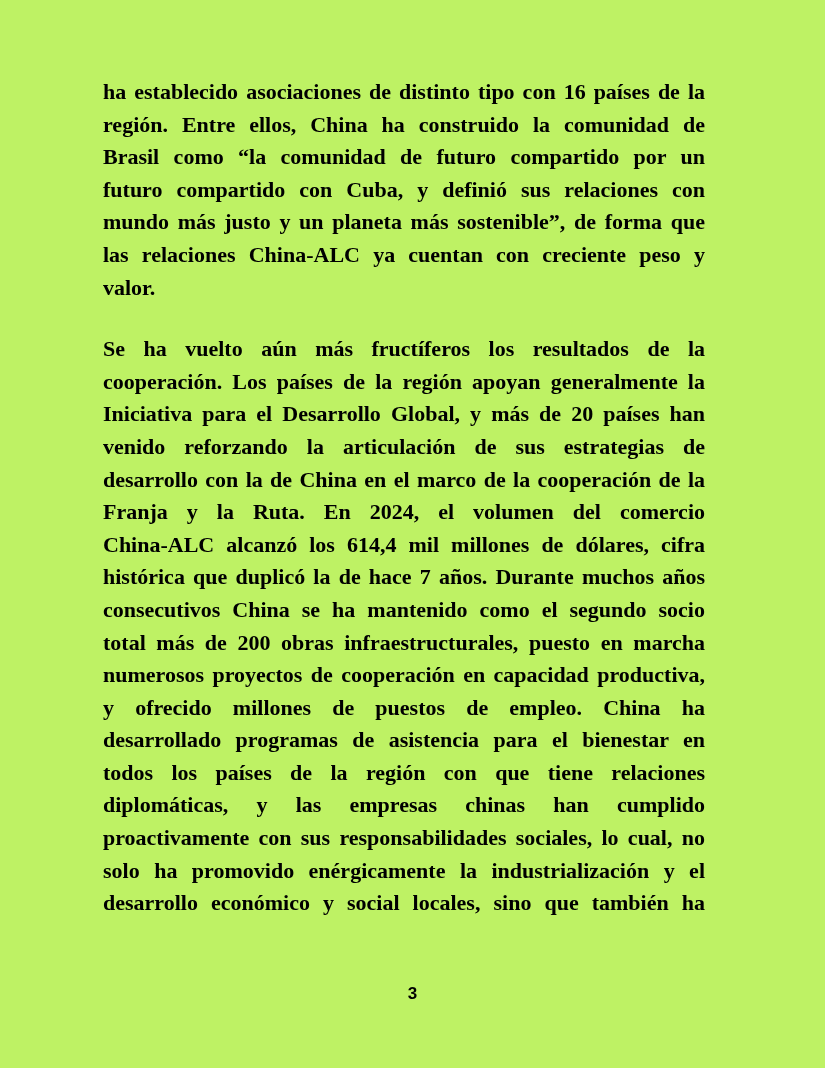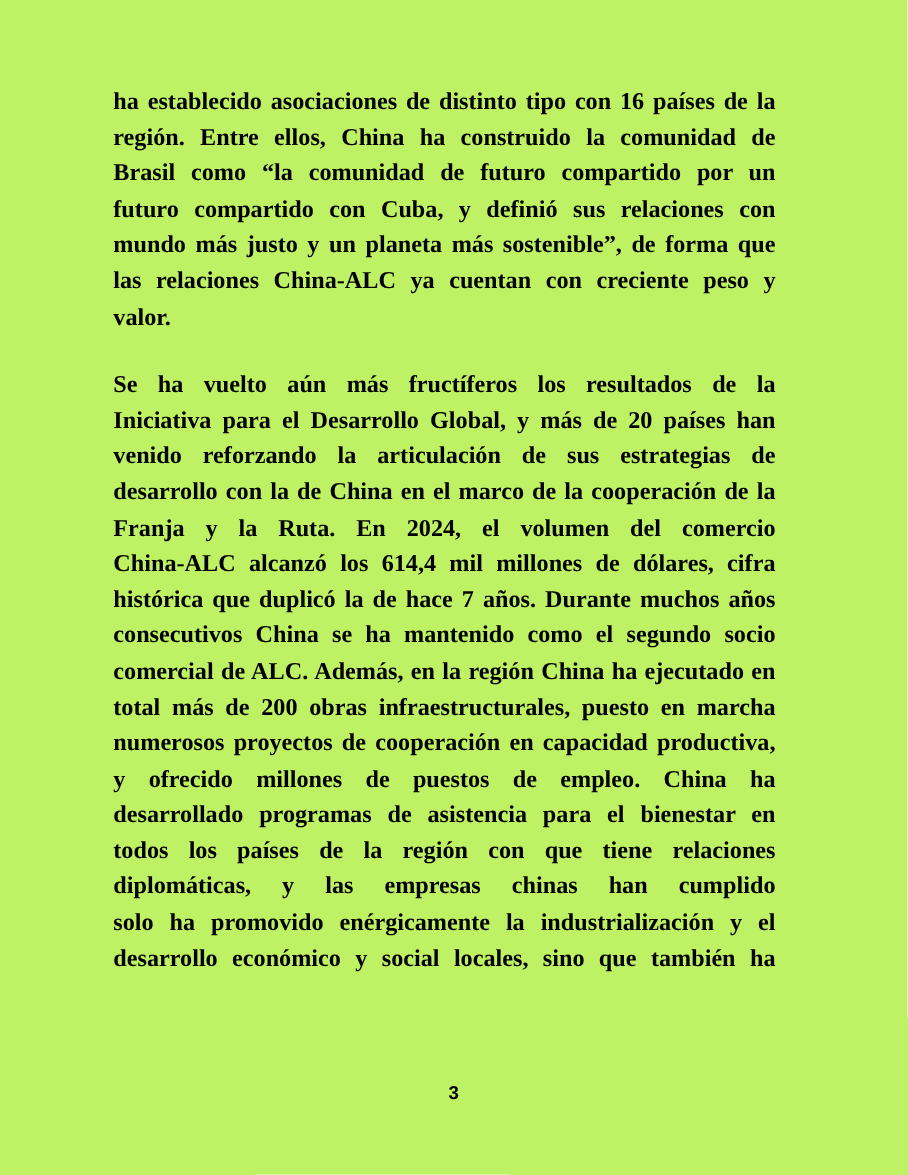--- a/index.html
+++ b/index.html
@@ -57,32 +57,33 @@
         <div class="line">ha establecido asociaciones de distinto tipo con 16 países de la</div>
         <div class="line">región. Entre ellos, China ha construido la comunidad de</div>
         <div class="line">Brasil como “la comunidad de futuro compartido por un</div>
         <div class="line">futuro compartido con Cuba, y definió sus relaciones con</div>
         <div class="line">mundo más justo y un planeta más sostenible”, de forma que</div>
         <div class="line">las relaciones China-ALC ya cuentan con creciente peso y</div>
         <div class="line final">valor.</div>
       </div>
       <div class="paragraph">
         <div class="line">Se ha vuelto aún más fructíferos los resultados de la</div>
+        <div class="line">cooperación. Los países de la región apoyan generalmente la</div>
         <div class="line">Iniciativa para el Desarrollo Global, y más de 20 países han</div>
         <div class="line">venido reforzando la articulación de sus estrategias de</div>
         <div class="line">desarrollo con la de China en el marco de la cooperación de la</div>
         <div class="line">Franja y la Ruta. En 2024, el volumen del comercio</div>
         <div class="line">China-ALC alcanzó los 614,4 mil millones de dólares, cifra</div>
         <div class="line">histórica que duplicó la de hace 7 años. Durante muchos años</div>
         <div class="line">consecutivos China se ha mantenido como el segundo socio</div>
-        <div class="line">comercial de ALC. Además, en la región China ha ejecutado en</div>
         <div class="line">total más de 200 obras infraestructurales, puesto en marcha</div>
         <div class="line">numerosos proyectos de cooperación en capacidad productiva,</div>
         <div class="line">y ofrecido millones de puestos de empleo. China ha</div>
         <div class="line">desarrollado programas de asistencia para el bienestar en</div>
         <div class="line">todos los países de la región con que tiene relaciones</div>
         <div class="line">diplomáticas, y las empresas chinas han cumplido</div>
+        <div class="line">proactivamente con sus responsabilidades sociales, lo cual, no</div>
         <div class="line">solo ha promovido enérgicamente la industrialización y el</div>
         <div class="line">desarrollo económico y social locales, sino que también ha</div>
       </div>
     </div>
   <div class="page-number">3</div>
 </div>
 
 </body></html>

